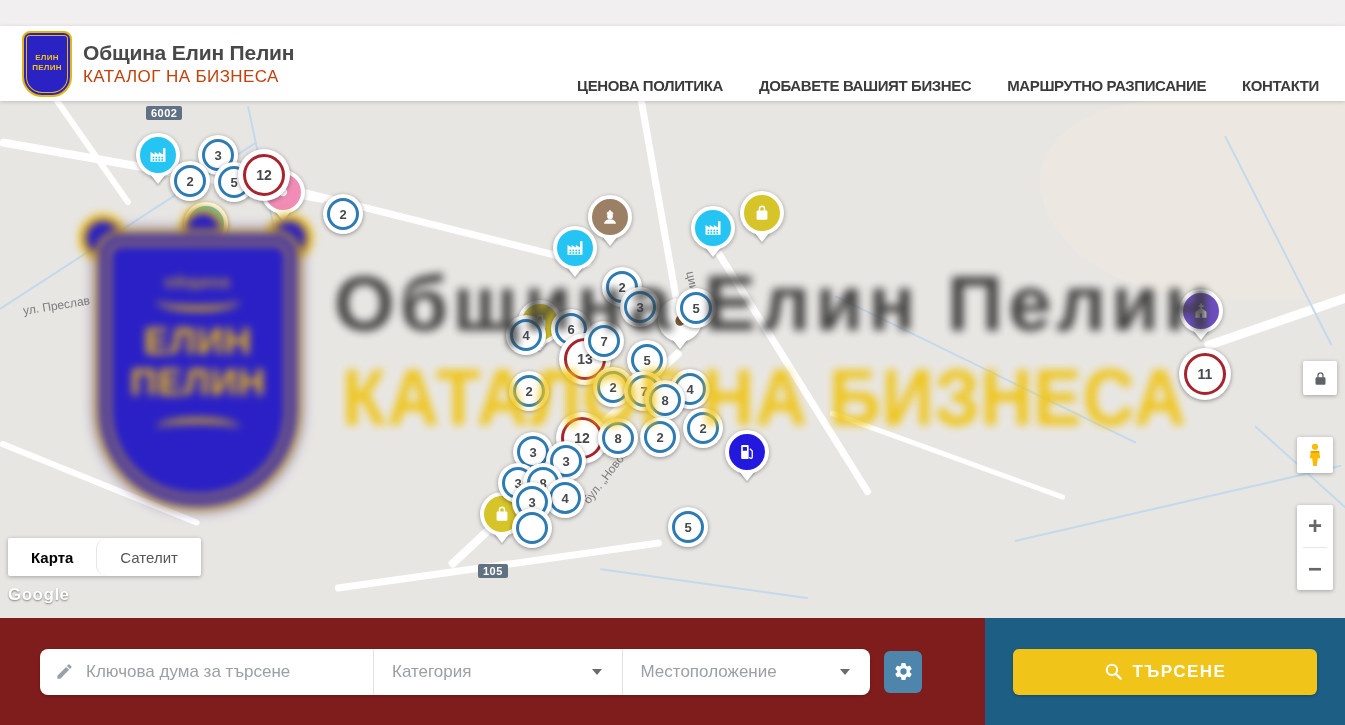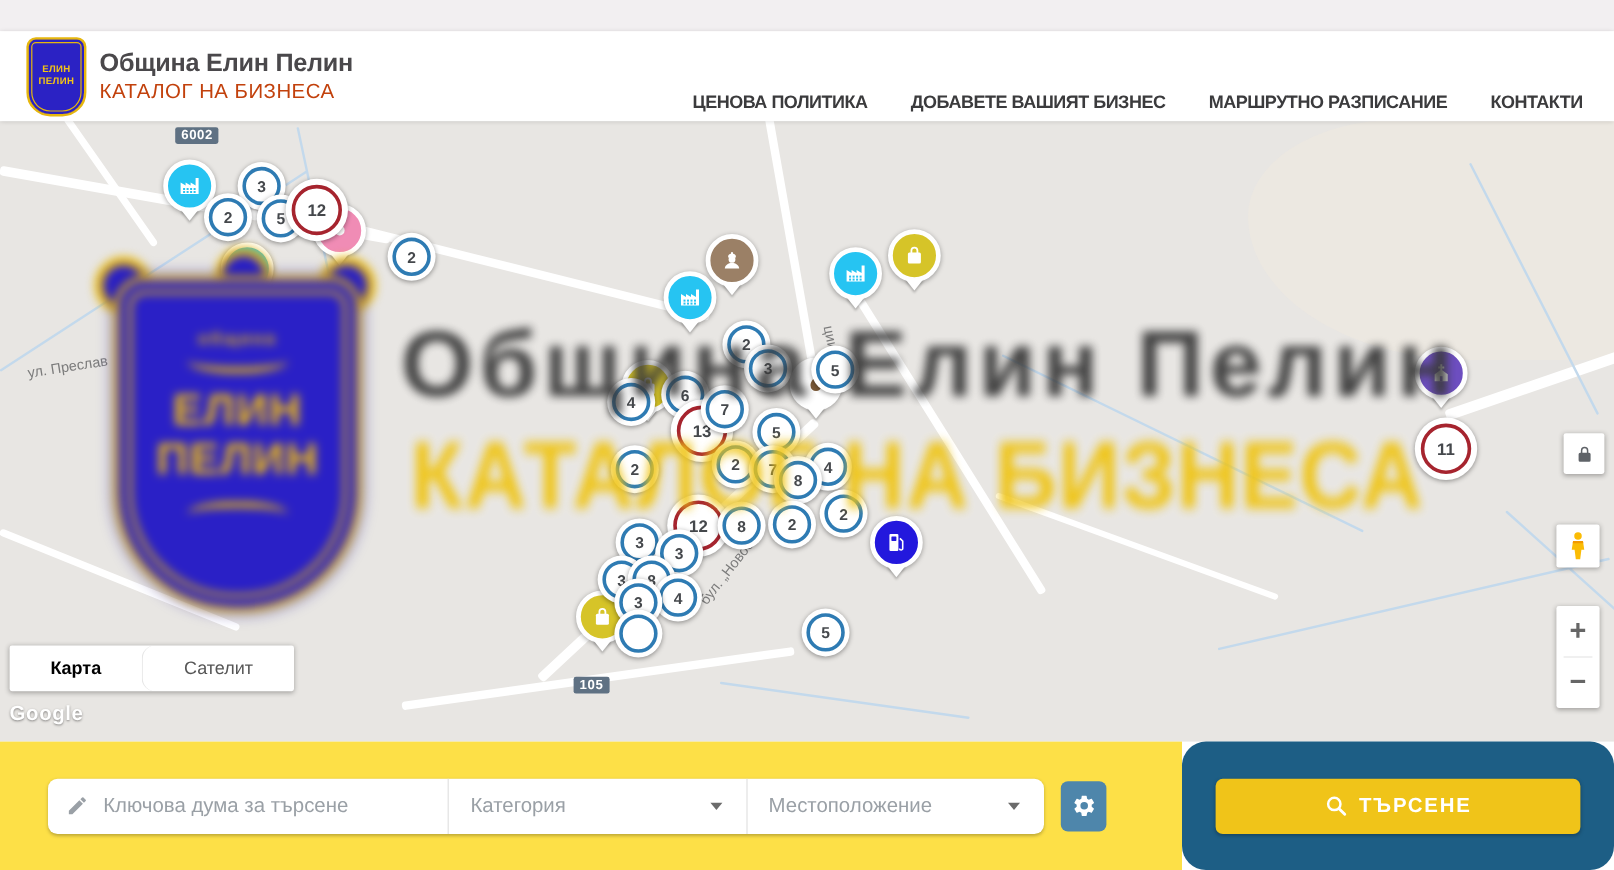--- a/index.html
+++ b/index.html
@@ -58,21 +58,21 @@
              box-shadow:inset 0 0 0 8px #2a20c6, inset 0 0 0 11px #e6b70e, 0 0 10px rgba(20,10,160,.8);
              display:flex;flex-direction:column;align-items:center;}
   .wm-scroll{position:absolute;width:34px;height:34px;border:7px solid #e6b70e;border-radius:50%;background:#2a20c6;}
   .wm-orn{width:84px;height:16px;border-bottom:5px solid #e6b70e;border-radius:50%;}
   .wm-top-txt{color:#e6b70e;font-size:14px;font-weight:bold;letter-spacing:2px;margin-top:40px;}
   .wm-big{color:#f0bd10;font-size:37px;font-weight:bold;line-height:1.12;letter-spacing:1px;}
 
   
   .mt-ctl{position:absolute;left:8px;top:438px;height:38px;display:flex;background:#fff;z-index:30;
           box-shadow:0 1px 4px rgba(0,0,0,.3);border-radius:2px;font-size:15px;align-items:stretch;}
-  .mt-btn{padding:0 34px;display:flex;align-items:center;cursor:pointer;}
+  .mt-btn{padding:0 23px;display:flex;align-items:center;cursor:pointer;}
   .mt-btn.active{font-weight:bold;color:#000;}
   .mt-btn.inactive{color:#565656;border-left:1px solid #e6e6e6;border-radius:11px;}
   .google-logo{position:absolute;left:8px;top:485px;z-index:30;color:#fff;font-size:17px;font-weight:bold;
                letter-spacing:.5px;text-shadow:0 1px 2px rgba(0,0,0,.45);cursor:pointer;}
   .attrib{position:absolute;right:8px;top:497px;z-index:30;display:flex;gap:15px;font-size:11px;color:#545454;
           text-shadow:0 0 2px #fff;}
   .attrib span{white-space:nowrap;}
   .sq-btn{position:absolute;background:#fff;box-shadow:0 1px 4px rgba(0,0,0,.3);z-index:30;border-radius:2px;
           display:flex;align-items:center;justify-content:center;cursor:pointer;}
   .lock-btn{left:1303px;top:261px;width:34px;height:34px;}
@@ -439,21 +439,21 @@
   </div>
 
   <div class="zoom-ctl">
     <div class="zoom-btn">+</div>
     <div class="zoom-sep"></div>
     <div class="zoom-btn">−</div>
   </div>
 </div>
 
 <div class="bottombar">
-  <div class="bb-left" style="background: #fde047;">
+  <div class="bb-left" style="background: #7f1d1d;">
     <div class="search-box">
       <div class="sb-seg sb-keyword">
         <svg width="19" height="19" viewBox="0 0 24 24">
           <path fill="#9aa0a6" d="M3 17.25V21h3.75L17.81 9.94l-3.75-3.75L3 17.25zM20.71 7.04a1 1 0 0 0 0-1.41l-2.34-2.34a1 1 0 0 0-1.41 0l-1.83 1.83 3.75 3.75 1.83-1.83z"></path>
         </svg>
         <input type="text" placeholder="Ключова дума за търсене" style="">
       </div>
       <div class="sb-seg sb-select">
         <span>Категория</span>
         <div class="caret"></div>
@@ -462,21 +462,21 @@
         <span>Местоположение</span>
         <div class="caret"></div>
       </div>
     </div>
     <button class="gear-btn" style="background: rgb(78, 134, 171);">
       <svg width="21" height="21" viewBox="0 0 24 24">
         <path fill="#fff" d="M19.14 12.94c.04-.3.06-.61.06-.94 0-.32-.02-.64-.07-.94l2.03-1.58a.49.49 0 0 0 .12-.61l-1.92-3.32a.49.49 0 0 0-.59-.22l-2.39.96c-.5-.38-1.03-.7-1.62-.94l-.36-2.54a.48.48 0 0 0-.48-.41h-3.84c-.24 0-.43.17-.47.41l-.36 2.54c-.59.24-1.13.57-1.62.94l-2.39-.96a.49.49 0 0 0-.59.22L2.74 8.87c-.12.21-.08.47.12.61l2.03 1.58c-.05.3-.09.63-.09.94s.02.64.07.94l-2.03 1.58a.49.49 0 0 0-.12.61l1.92 3.32c.12.22.37.29.59.22l2.39-.96c.5.38 1.03.7 1.62.94l.36 2.54c.05.24.24.41.48.41h3.84c.24 0 .44-.17.47-.41l.36-2.54c.59-.24 1.13-.56 1.62-.94l2.39.96c.22.08.47 0 .59-.22l1.92-3.32a.49.49 0 0 0-.12-.61l-2.01-1.58zM12 15.6A3.6 3.6 0 1 1 12 8.4a3.6 3.6 0 0 1 0 7.2z"></path>
       </svg>
     </button>
   </div>
-  <div class="bb-right" style="background: rgb(29, 94, 133); border-radius: 20px;">
+  <div class="bb-right" style="background: rgb(29, 94, 133);">
     <button class="search-btn" style="background: rgb(240, 196, 25);">
       <svg width="19" height="19" viewBox="0 0 24 24">
         <circle cx="10" cy="10" r="6.5" fill="none" stroke="#fff" stroke-width="2.6"></circle>
         <line x1="15" y1="15" x2="21" y2="21" stroke="#fff" stroke-width="3" stroke-linecap="round"></line>
       </svg>
       <span>ТЪРСЕНЕ</span>
     </button>
   </div>
 </div>
 

